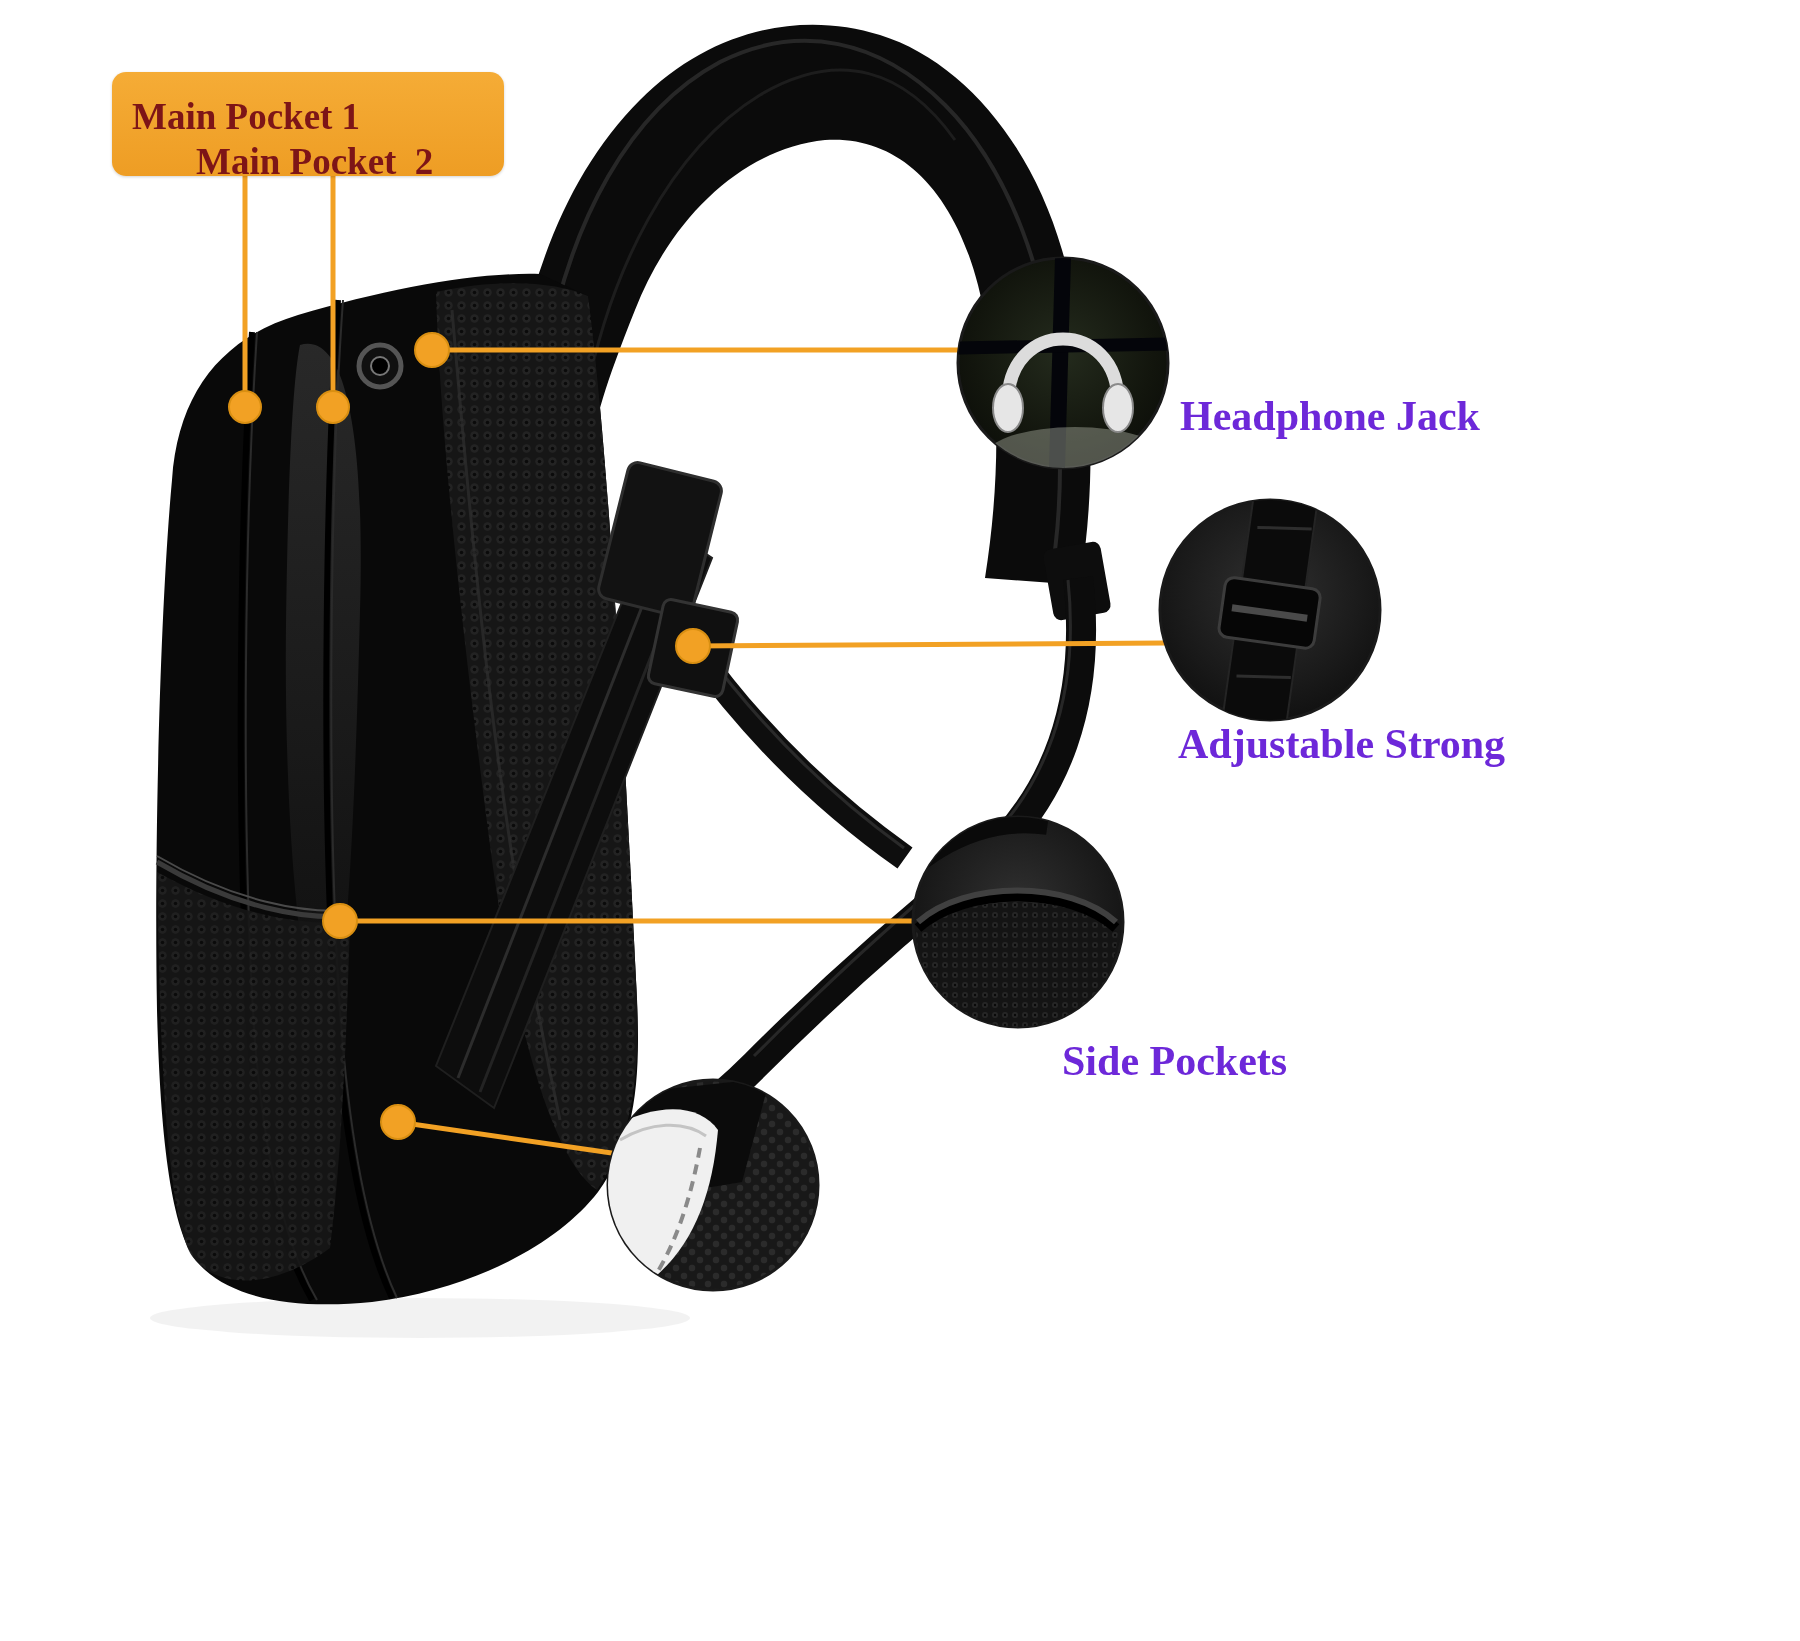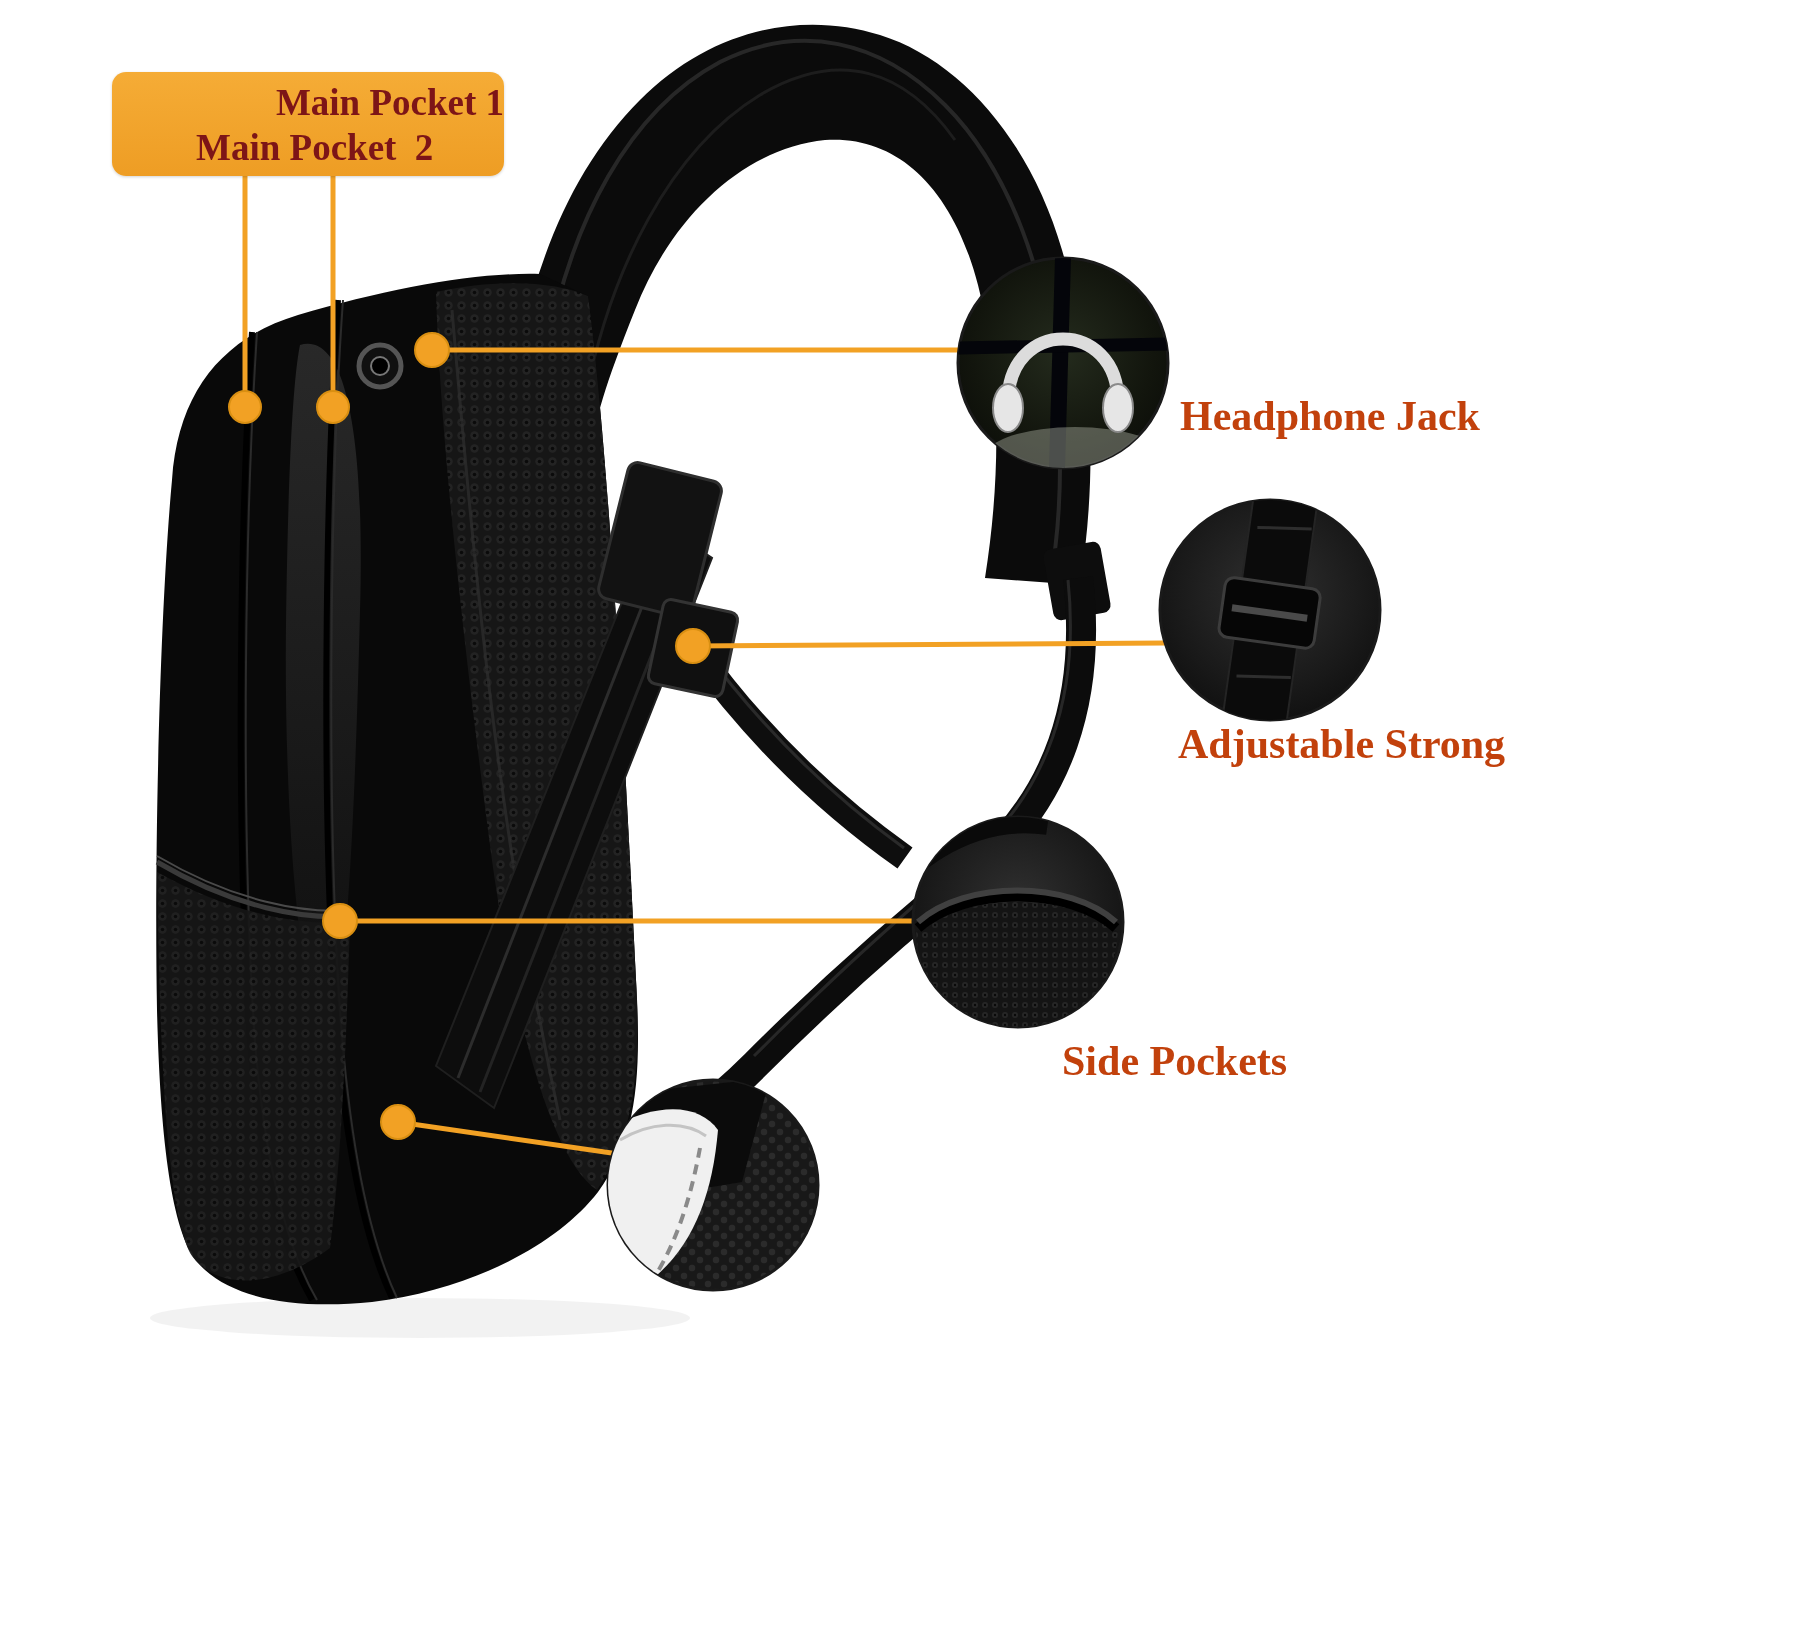--- a/index.html
+++ b/index.html
@@ -10,24 +10,24 @@
   }
   .scene { position:absolute; left:0; top:0; }
   .pocket-box {
     position:absolute; left:112px; top:72px; width:392px; height:104px;
     background:linear-gradient(180deg,#f5ac36 0%,#ee9d24 100%);
     border-radius:14px; box-shadow:0 1px 3px rgba(0,0,0,.18);
   }
   .pocket-line {
     font-weight:700; font-size:37px; color:#7d1517; line-height:1.22; white-space:pre;
   }
-  .pocket-line.l1 { padding:8px 0 0 20px;text-align:right; }
+  .pocket-line.l1 { padding:22px 0 0 20px; }
   .pocket-line.l2 { padding:0 2px 0 84px; }
   .callout-label {
-    position:absolute; font-weight:700; font-size:42px; color:#c2410c; white-space:pre;
+    position:absolute; font-weight:700; font-size:42px; color:#6d28d9; white-space:pre;
   }
   .lbl-headphone { left:1180px; top:392px; }
   .lbl-buckle    { left:1178px; top:720px; }
   .lbl-side      { left:1062px; top:1024px;margin-top:13px; }
   .lbl-stitch    { left:820px;  top:1272px; }
 </style>
 </head>
 <body>
 
 <div class="stage">

